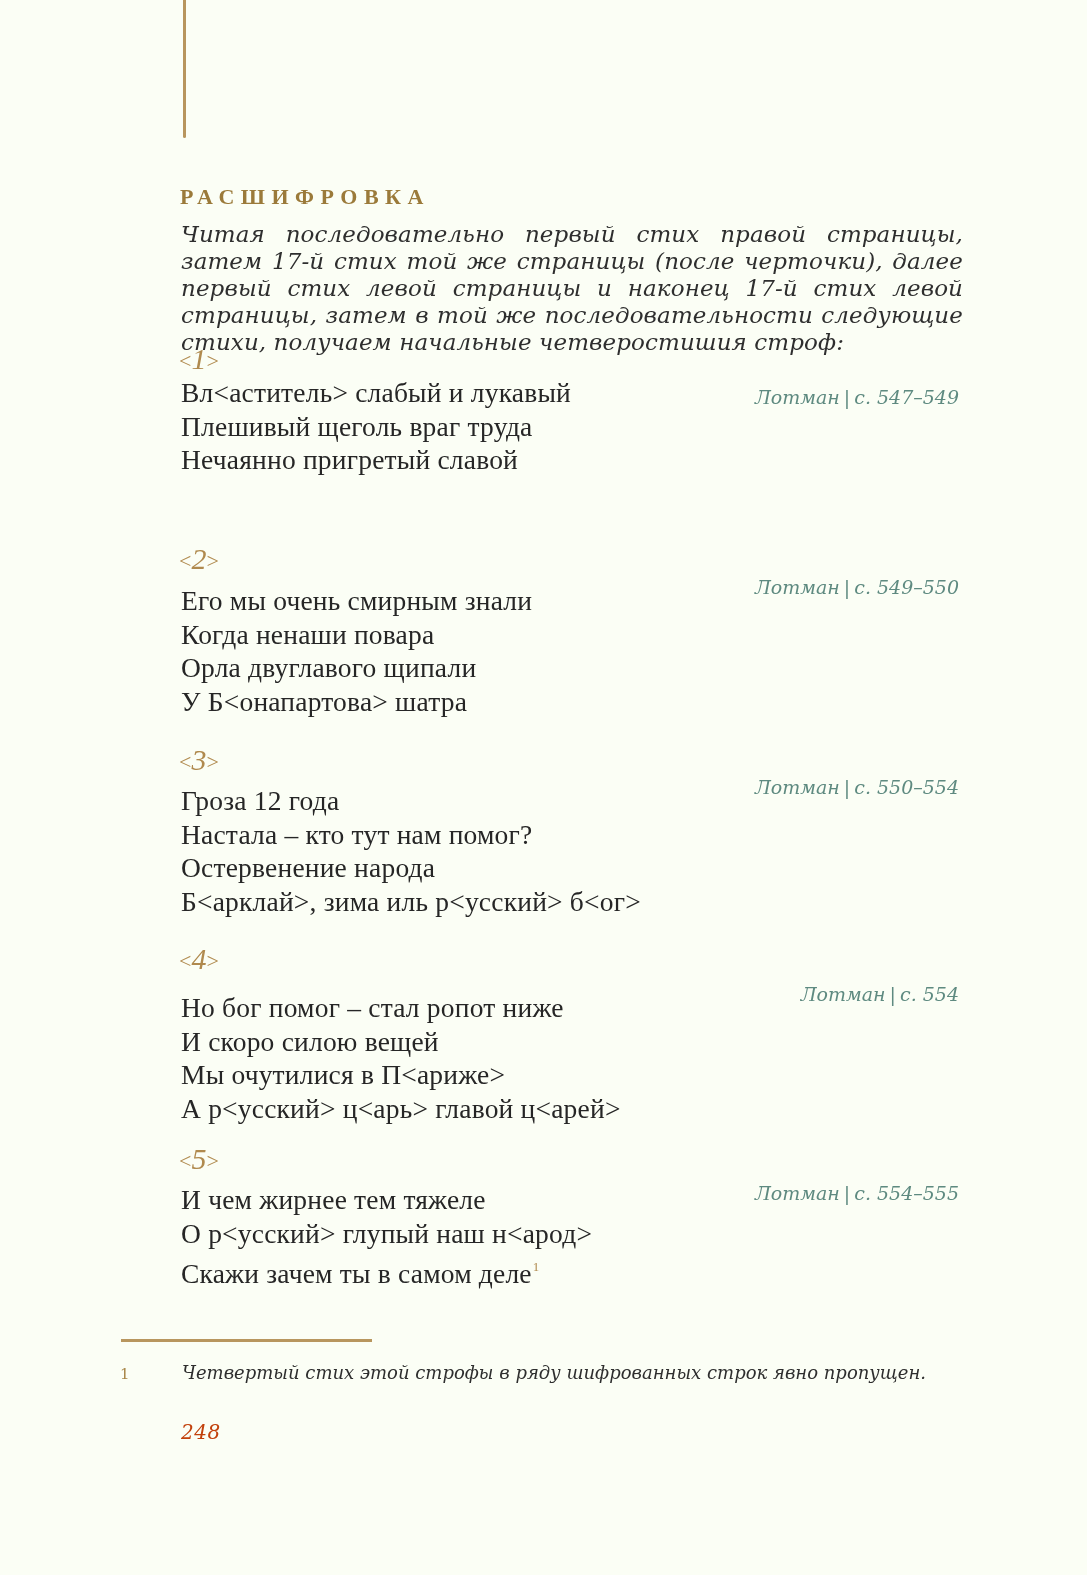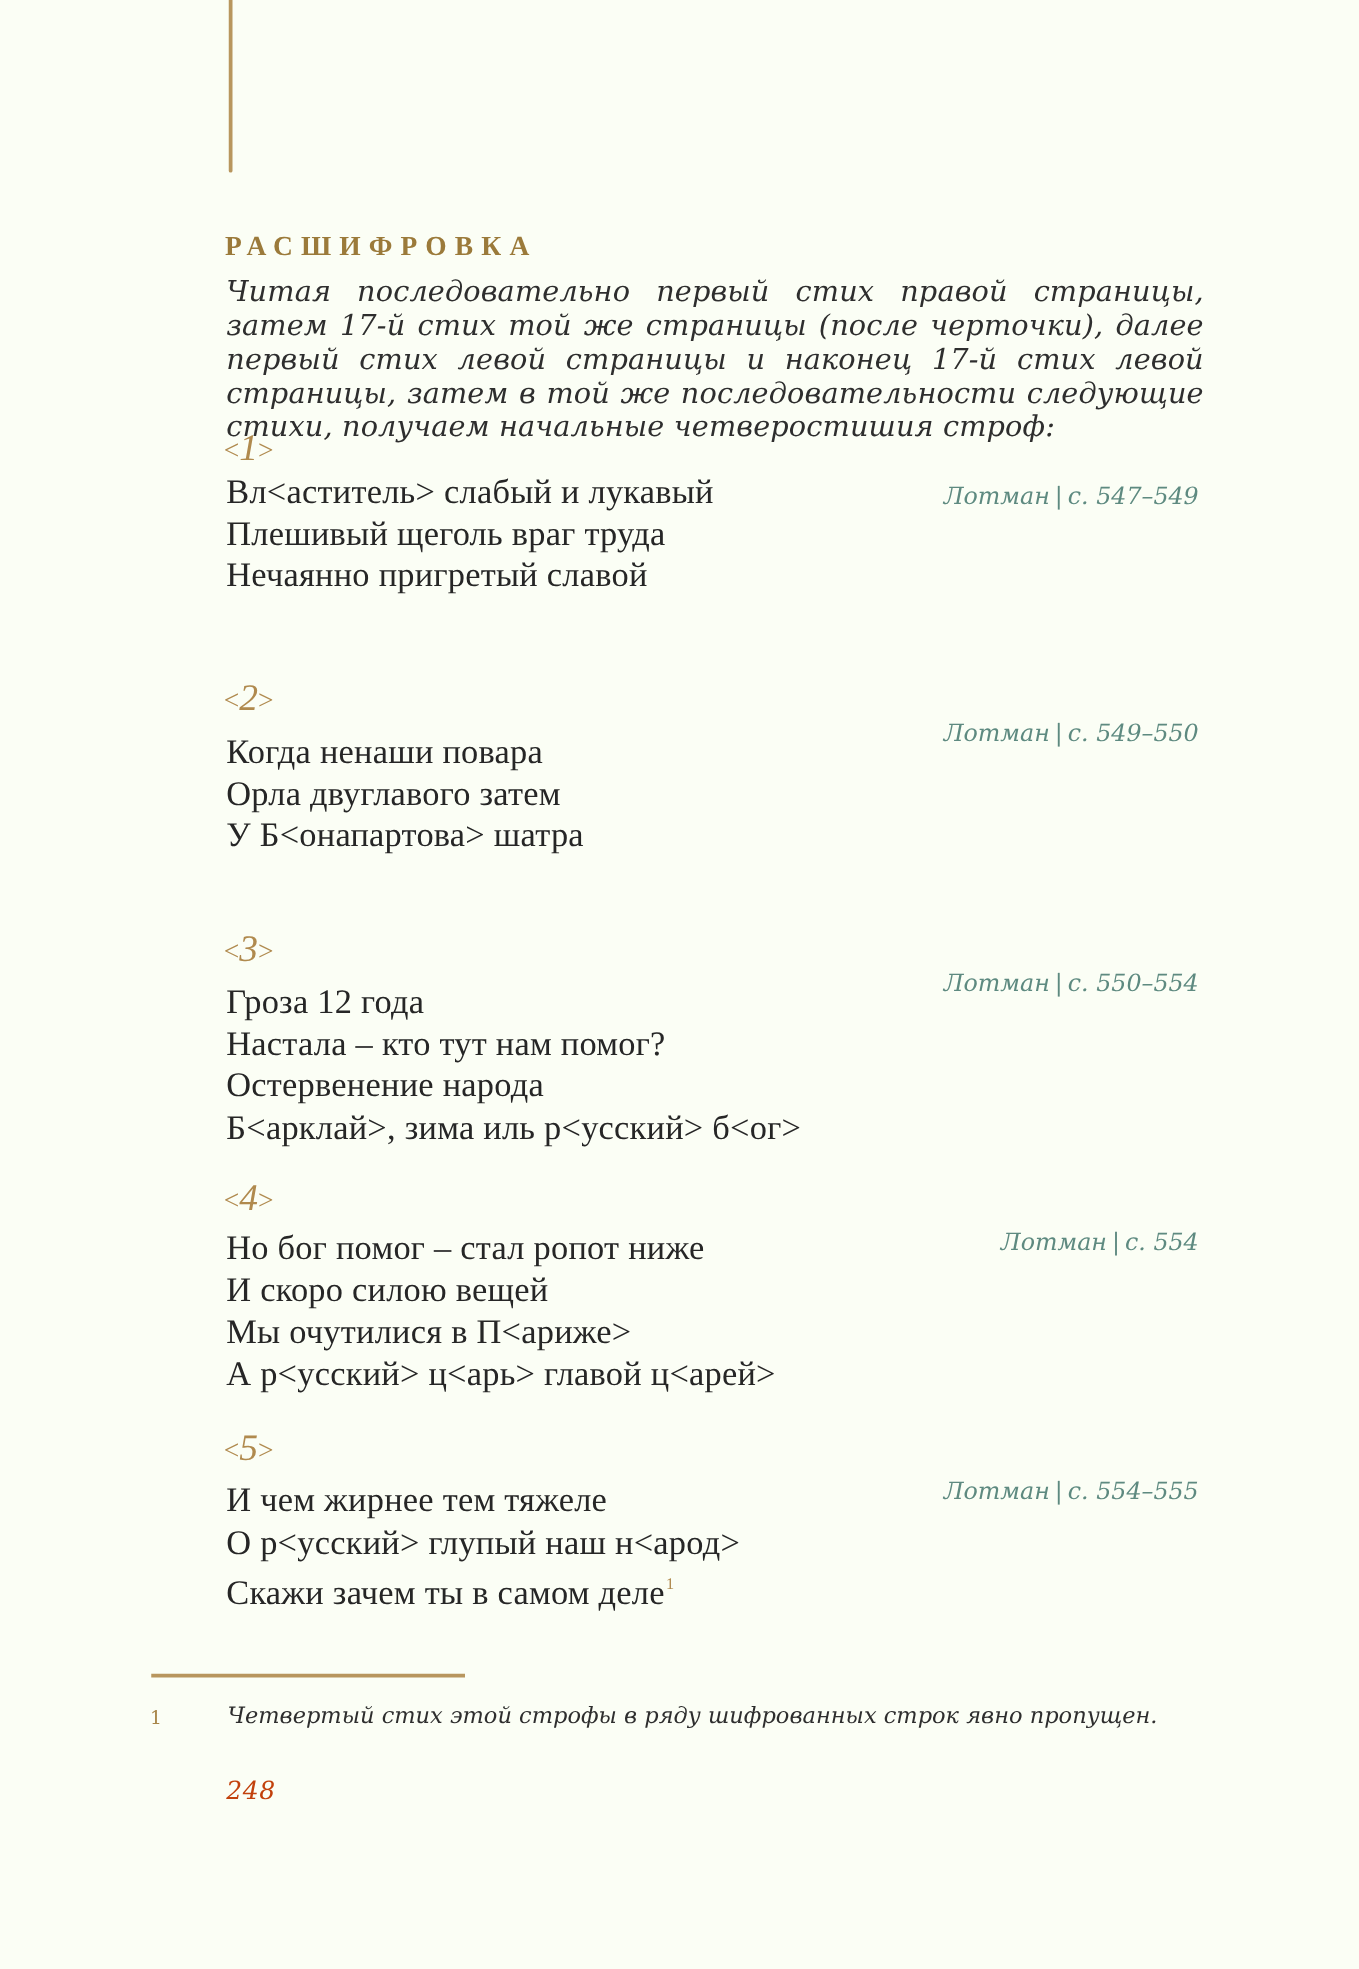--- a/index.html
+++ b/index.html
@@ -154,41 +154,42 @@
     <li class="verse-line">Вл&lt;аститель&gt; слабый и лукавый</li>
     <li class="verse-line">Плешивый щеголь враг труда</li>
     <li class="verse-line">Нечаянно пригретый славой</li>
   </ul>
 </section>
 
 <section class="stanza" style="top:544px;">
   <div class="stanza-num"><span class="br">&lt;</span><span>2</span><span class="br">&gt;</span></div>
   <div class="ref" style="top:32px;"><span>Лотман</span><span class="sep">|</span><span>с. 549–550</span></div>
   <ul class="verse-lines" style="margin-top:8px;">
+    <li class="verse-line">Его мы очень смирным знали</li>
     <li class="verse-line">Когда ненаши повара</li>
-    <li class="verse-line">Орла двуглавого затем</li>
+    <li class="verse-line">Орла двуглавого щипали</li>
     <li class="verse-line">У Б&lt;онапартова&gt; шатра</li>
   </ul>
 </section>
 
 <section class="stanza" style="top:745px;">
   <div class="stanza-num"><span class="br">&lt;</span><span>3</span><span class="br">&gt;</span></div>
   <div class="ref" style="top:31px;margin-left:20px;"><span>Лотман</span><span class="sep">|</span><span>с. 550–554</span></div>
   <ul class="verse-lines" style="margin-top:7px;">
     <li class="verse-line">Гроза 12 года</li>
     <li class="verse-line">Настала – кто тут нам помог?</li>
     <li class="verse-line">Остервенение народа</li>
     <li class="verse-line">Б&lt;арклай&gt;, зима иль р&lt;усский&gt; б&lt;ог&gt;</li>
   </ul>
 </section>
 
 <section class="stanza" style="top:944px;">
   <div class="stanza-num"><span class="br">&lt;</span><span>4</span><span class="br">&gt;</span></div>
   <div class="ref" style="top:39px;"><span>Лотман</span><span class="sep">|</span><span>с. 554</span></div>
-  <ul class="verse-lines" style="margin-top:5px;">
+  <ul class="verse-lines" style="margin-top:15px;">
     <li class="verse-line">Но бог помог – стал ропот ниже</li>
     <li class="verse-line">И скоро силою вещей</li>
     <li class="verse-line">Мы очутилися в П&lt;ариже&gt;</li>
     <li class="verse-line">А р&lt;усский&gt; ц&lt;арь&gt; главой ц&lt;арей&gt;</li>
   </ul>
 </section>
 
 <section class="stanza" style="top:1144px;">
   <div class="stanza-num"><span class="br">&lt;</span><span>5</span><span class="br">&gt;</span></div>
   <div class="ref" style="top:38px;"><span>Лотман</span><span class="sep">|</span><span>с. 554–555</span></div>

